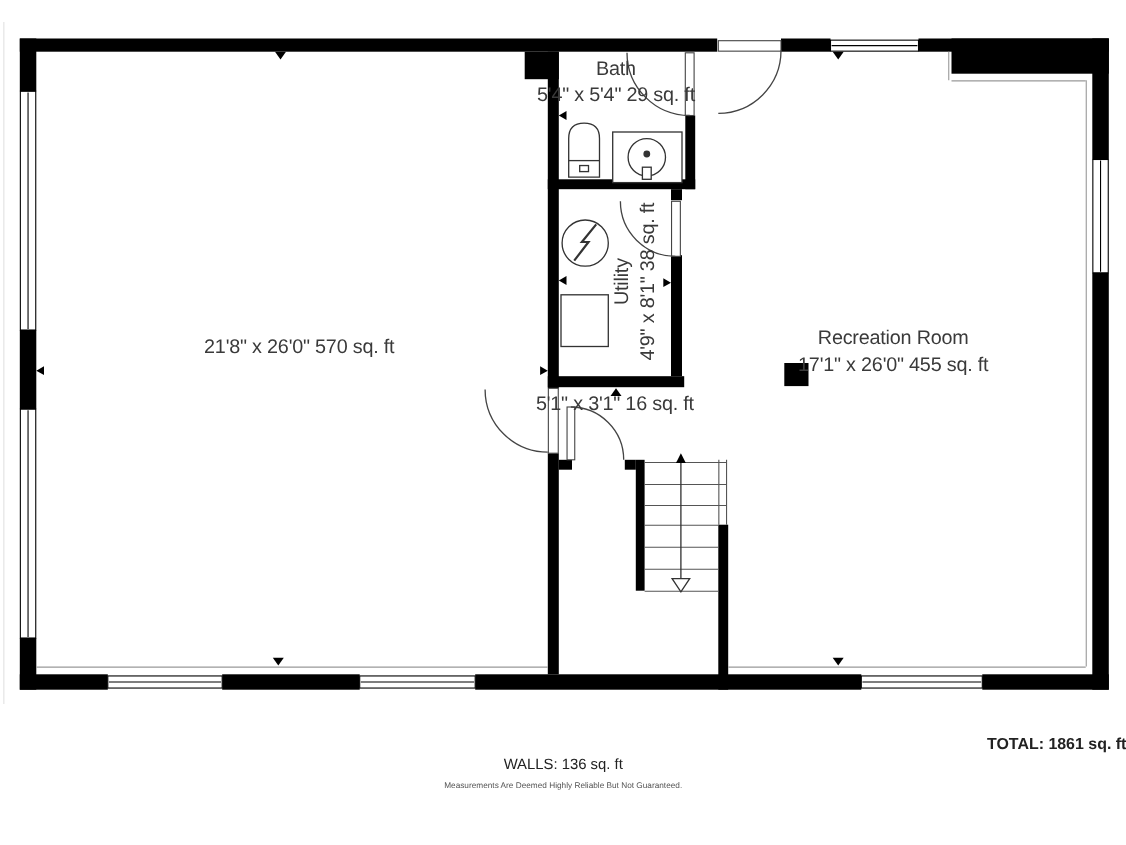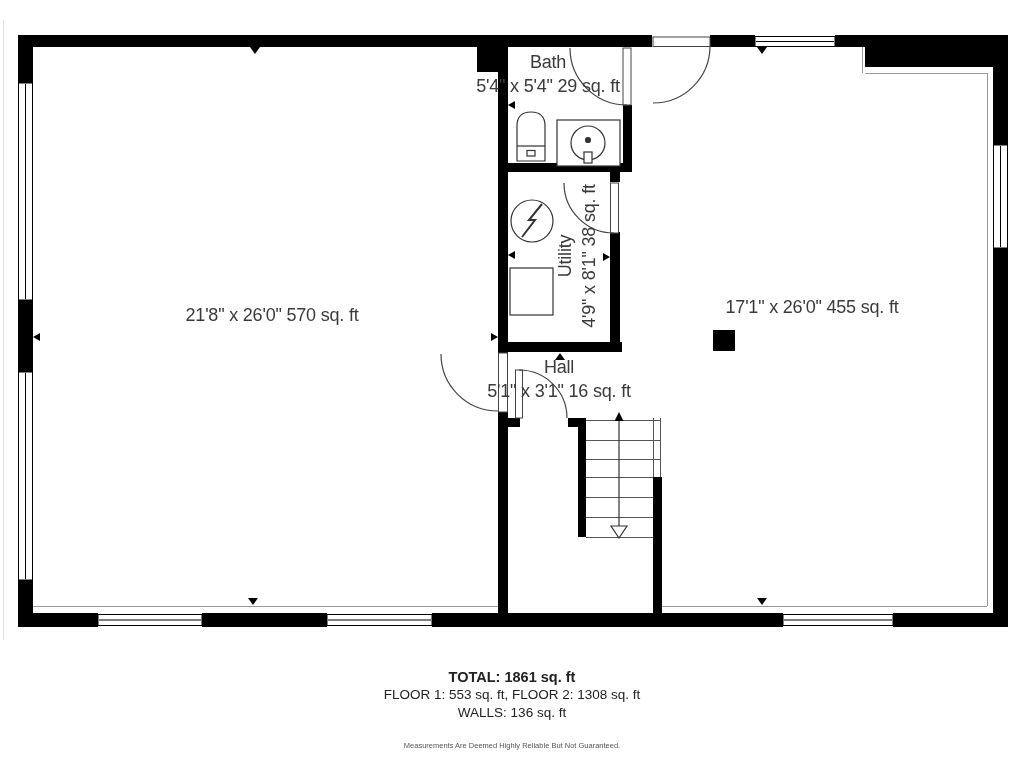--- a/index.html
+++ b/index.html
@@ -2,29 +2,29 @@
 <html><head>
 <meta charset="utf-8">
 <style>
   html,body{margin:0;padding:0;background:#fff;}
   .screen{position:relative;width:1024px;height:768px;background:#ffffff;overflow:hidden;
           font-family:"Liberation Sans",sans-serif;color:#3a3a3a;}
   .plan-svg{position:absolute;left:0;top:0;}
   .room-label{position:absolute;text-align:center;font-size:18px;line-height:24px;color:#3a3a3a;letter-spacing:-0.2px;}
   .room-label .room-name{white-space:nowrap;}
   .room-label .room-dims{white-space:nowrap;}
-  .label-bath{left:448px;top:50px;width:200px;}
+  .label-bath{left:460px;top:50px;width:200px;}
   .label-garage{left:152px;top:303px;width:240px;}
   .label-rec{left:692px;top:295px;width:240px;}
   .label-hall{left:459px;top:355px;width:200px;}
   .label-utility{left:467px;top:232px;width:220px;height:48px;transform:rotate(-90deg);}
   .footer{position:absolute;left:0;top:668px;width:1024px;text-align:center;color:#222;}
   .footer .f-line{font-size:13.5px;line-height:18px;}
-  .footer .f-total{font-weight:bold;font-size:14.5px;}
-  .footer .f-disclaimer{margin-top:19px;font-size:7.5px;color:#555;}
+  .footer .f-total{font-weight:bold;font-size:14.5px;text-align:right;}
+  .footer .f-disclaimer{margin-top:5px;font-size:7.5px;color:#555;}
 </style>
 </head>
 <body>
 
 <div class="screen">
 
   <svg class="plan-svg" width="1024" height="660" viewBox="0 0 1024 660">
 
     <line x1="3.5" y1="20" x2="3.5" y2="640" stroke="#e2e2e2" stroke-width="1"></line>
 
@@ -162,28 +162,27 @@
     <div class="room-name">Bath</div>
     <div class="room-dims">5'4" x 5'4" 29 sq. ft</div>
   </div>
 
   <div class="room-label label-utility">
     <div class="room-name">Utility</div>
     <div class="room-dims">4'9" x 8'1" 38 sq. ft</div>
   </div>
 
   <div class="room-label label-hall">
-    <div class="room-name">Hall</div>
     <div class="room-dims">5'1" x 3'1" 16 sq. ft</div>
   </div>
 
   <div class="room-label label-rec">
+    <div class="room-name">Recreation Room</div>
     <div class="room-dims">17'1" x 26'0" 455 sq. ft</div>
   </div>
 
   <div class="footer">
     <div class="f-line f-total">TOTAL: 1861 sq. ft</div>
-    <div class="f-line">FLOOR 1: 553 sq. ft, FLOOR 2: 1308 sq. ft</div>
     <div class="f-line">WALLS: 136 sq. ft</div>
     <div class="f-disclaimer">Measurements Are Deemed Highly Reliable But Not Guaranteed.</div>
   </div>
 
 </div>
 
 </body></html>

